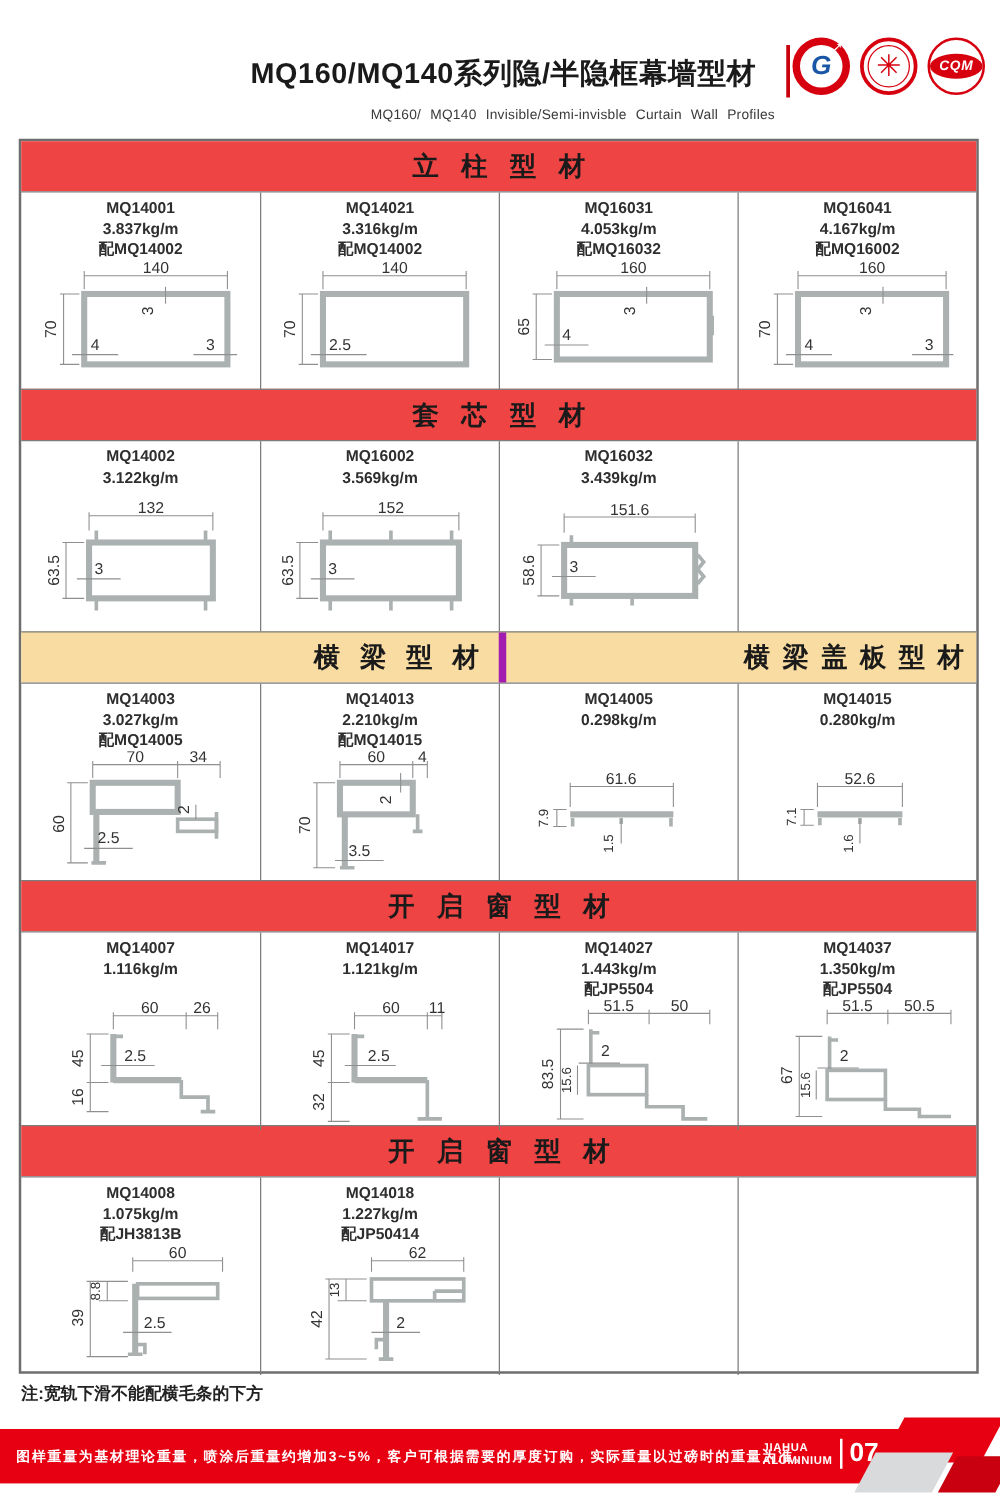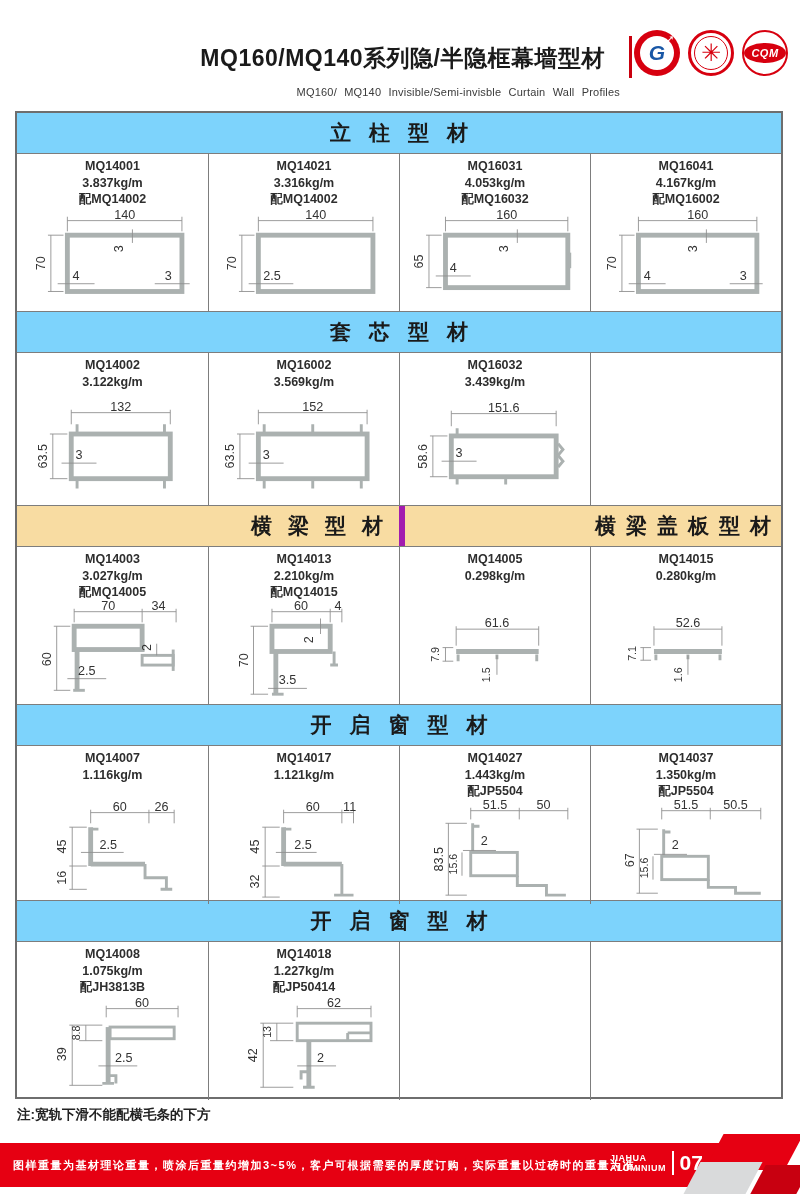--- a/index.html
+++ b/index.html
@@ -20,21 +20,21 @@
   .logo-star{background:#fff;border:3px solid #D7000F;display:flex;align-items:center;justify-content:center;
              font-size:24px;color:#D7000F;}
   .logo-star:after{content:"";position:absolute;left:3px;top:3px;right:3px;bottom:3px;border:1px solid #D7000F;border-radius:50%;}
   .logo-cqm{background:#fff;border:2px solid #D7000F;display:flex;align-items:center;justify-content:center;}
   .logo-cqm .oval{background:#D7000F;border-radius:50%;width:48px;height:20px;display:flex;align-items:center;justify-content:center;
                   color:#fff;font-size:11px;font-weight:bold;font-style:italic;letter-spacing:.5px;}
 
   
   .tbl{position:absolute;left:15px;top:111px;width:768px;border:2px solid #6e6e6e;box-sizing:border-box;background:#fff;}
   .tbl > div + div{border-top:1px solid #7d7d7d;}
-  .band{height:40px;background:#7dd3fc;display:flex;align-items:center;justify-content:center;
+  .band{height:40px;background:#ef4444;display:flex;align-items:center;justify-content:center;
         font-size:21px;font-weight:bold;color:#1a1a1a;}
   .band .t{letter-spacing:18px;padding-left:18px;}
   .band2{display:grid;grid-template-columns:1fr 1fr;height:40px;background:#F8DCA2;}
   .band2 .half{display:flex;align-items:center;justify-content:flex-end;font-size:21px;font-weight:bold;color:#1a1a1a;}
   .band2 .half + .half{border-left:6px solid #a21caf;}
   .band2 .ls16{letter-spacing:16px;padding-left:16px;}
   .band2 .ls10{letter-spacing:10px;padding-left:10px;}
   .row{display:grid;grid-template-columns:repeat(4,1fr);}
   .r1{height:157px;} .r2{height:152px;} .r3{height:157px;} .r4{height:154px;} .r5{height:155px;}
   .cell{display:flex;flex-direction:column;align-items:center;padding-top:4px;box-sizing:border-box;}

